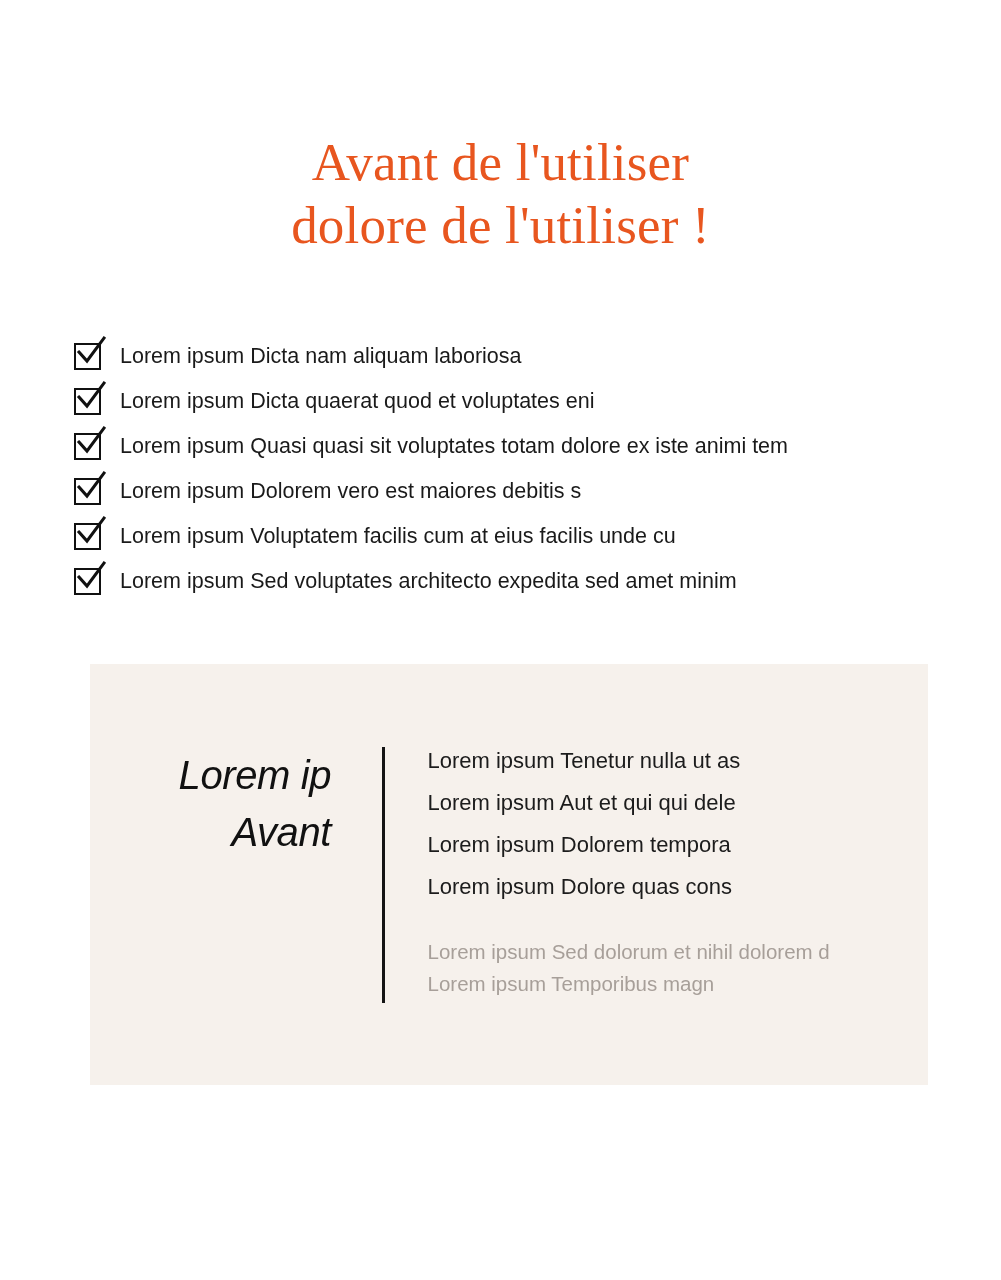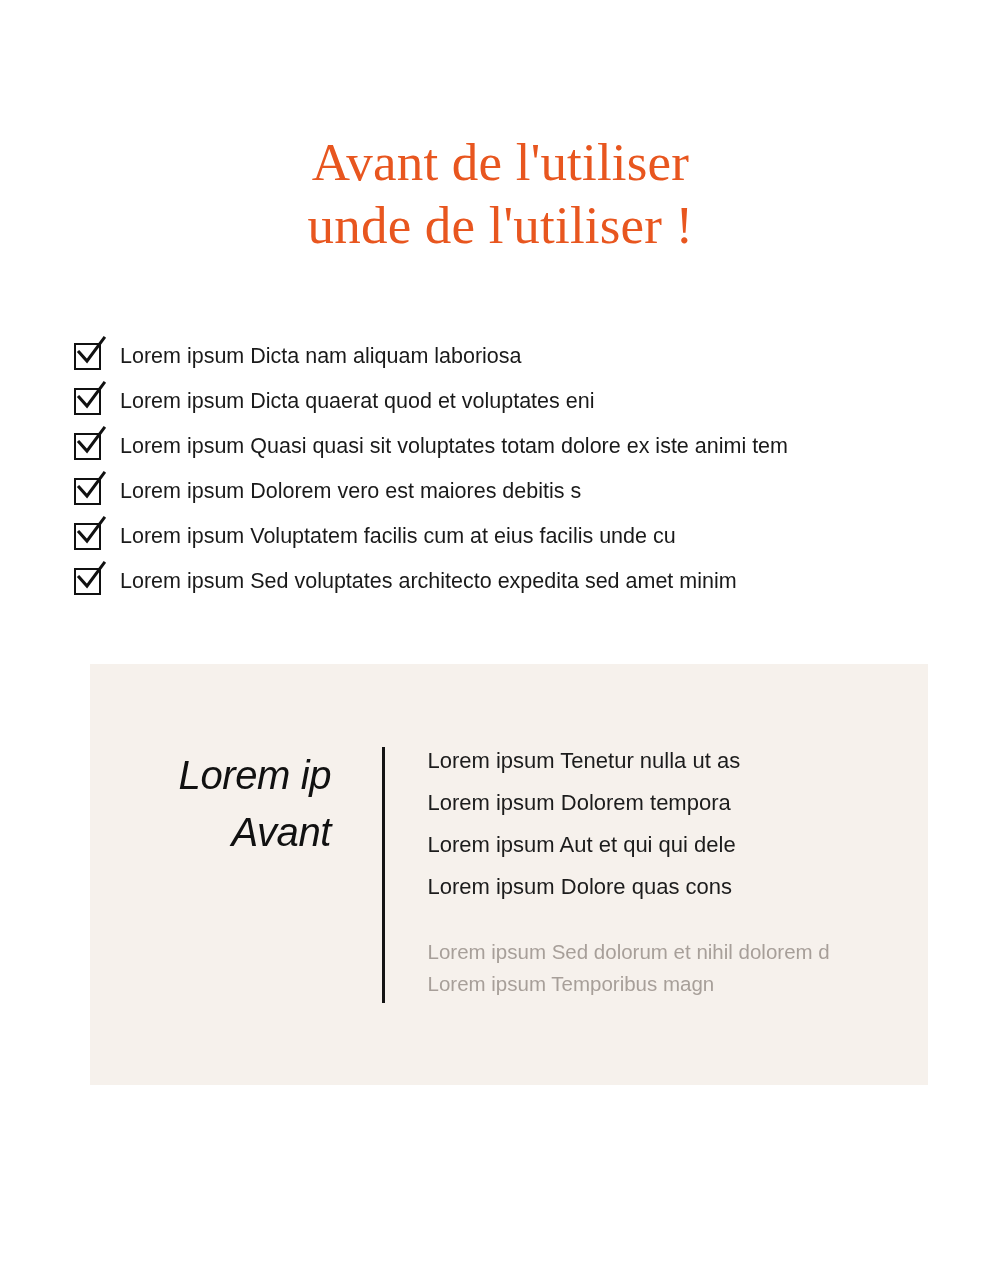--- a/index.html
+++ b/index.html
@@ -179,21 +179,21 @@
     margin-left: 58px;
   }
 </style>
 </head>
 <body>
 
 <div id="page">
 
   <div class="title-block">
     <span class="title-line">Avant de l'utiliser</span>
-    <span class="title-line">unde de l'utiliser !</span>
+    <span class="title-line">dolore de l'utiliser !</span>
   </div>
 
   <div class="checklist">
 
     <div class="check-row">
       <span class="checkbox">
         <svg viewBox="0 0 34 34" aria-hidden="true">
           <polyline points="5,16 13,25 30,2" fill="none" stroke="#111111" stroke-width="3" stroke-linecap="square" stroke-linejoin="miter"></polyline>
         </svg>
       </span>
@@ -252,22 +252,22 @@
 
       <div class="card-heading">
         <span>Lorem ip</span>
         <span>Avant</span>
       </div>
 
       <div class="card-divider"></div>
 
       <div class="card-right">
         <div class="card-list-item">Lorem ipsum Tenetur nulla ut as</div>
+        <div class="card-list-item">Lorem ipsum Aut et qui qui dele</div>
         <div class="card-list-item">Lorem ipsum Dolorem tempora</div>
-        <div class="card-list-item">Lorem ipsum Aut et qui qui dele</div>
         <div class="card-list-item">Lorem ipsum Dolore quas cons</div>
 
         <div class="card-notes">
           <div class="card-note">Lorem ipsum Sed dolorum et nihil dolorem d</div>
           <div class="card-note">Lorem ipsum Temporibus magn</div>
         </div>
       </div>
 
     </div>
   </div>

